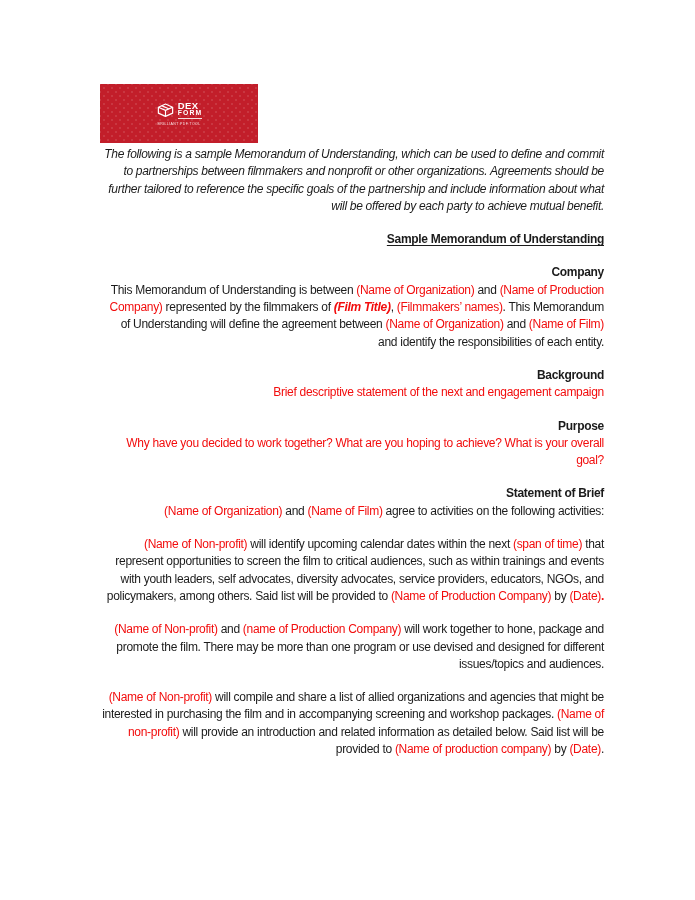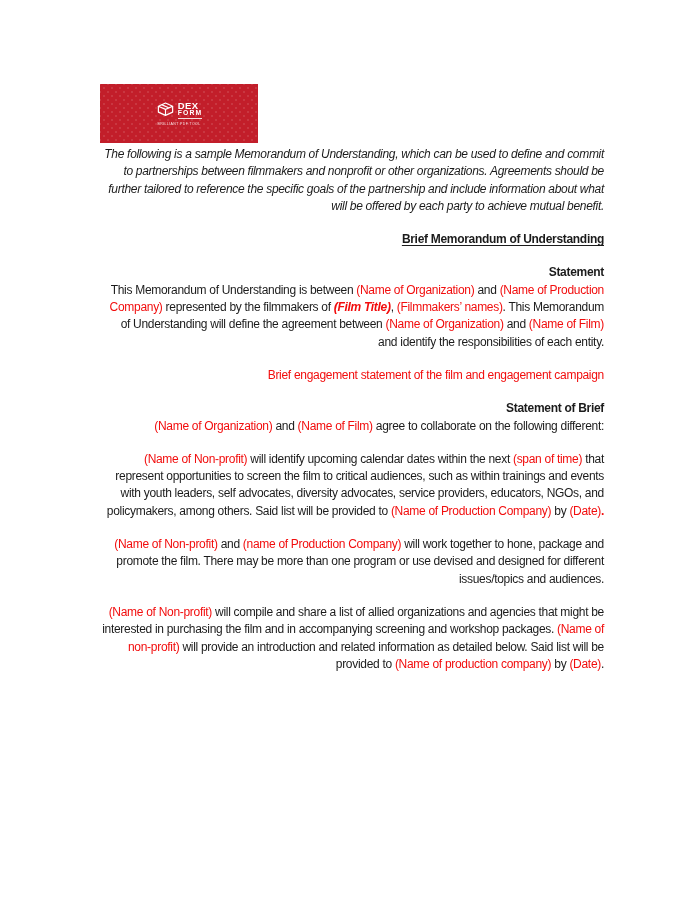--- a/index.html
+++ b/index.html
@@ -15,21 +15,21 @@
     margin:84px 0 3px 100px;
     width:158px;height:59px;
     background:var(--logo-red,#c21e2a);
     background-image:
       radial-gradient(rgba(255,255,255,.11) .8px, transparent 1.1px),
       radial-gradient(rgba(255,255,255,.11) .8px, transparent 1.1px);
     background-size:8px 8px;
     background-position:0 0,4px 4px;
     display:flex;flex-direction:column;align-items:center;justify-content:center;
   }
-  .logo-row{display:flex;align-items:flex-start;gap:3px;}
+  .logo-row{display:flex;align-items:center;gap:3px;}
   .logo-brand{display:flex;flex-direction:column;line-height:1;color:#fff;}
   .logo-brand .b1{font-weight:700;font-size:9.5px;letter-spacing:.4px;}
   .logo-brand .b2{font-weight:700;font-size:6.8px;letter-spacing:1.1px;border-bottom:1px solid rgba(255,255,255,.85);padding-bottom:1px;}
   .logo-tagline{color:rgba(255,255,255,.85);font-size:3.5px;letter-spacing:.4px;margin-top:3px;white-space:nowrap;}
   .content{
     margin-left:102px;
     width:502px;
     font-size:12px;
     letter-spacing:-0.3px;
     line-height:17.3px;
@@ -68,32 +68,37 @@
       <span class="logo-brand">
         <span class="b1">DEX</span>
         <span class="b2">FORM</span>
       </span>
     </div>
     <div class="logo-tagline">BRILLIANT PDF TOOL</div>
   </div>
 
   <div class="content">
     <p class="intro">The following is a sample Memorandum of Understanding, which can be used to define and commit to partnerships between filmmakers and nonprofit or other organizations. Agreements should be further tailored to reference the specific goals of the partnership and include information about what will be offered by each party to achieve mutual benefit.</p>
-    <div class="doc-title">Brief Memorandum of Understanding</div>
+    <div class="doc-title">Sample Memorandum of Understanding</div>
     <div id="sections">
         <section>
-          <h2 class="sec-h">Statement</h2>
+          <h2 class="sec-h">Company</h2>
           <p><span class="run">This Memorandum of Understanding is between </span><span class="run red">(Name of Organization)</span><span class="run"> and </span><span class="run red">(Name of Production Company)</span><span class="run"> represented by the filmmakers of </span><span class="run red it">(Film Title)</span><span class="run">, </span><span class="run red">(Filmmakers’ names)</span><span class="run">. This Memorandum of Understanding will define the agreement between </span><span class="run red">(Name of Organization)</span><span class="run"> and </span><span class="run red">(Name of Film)</span><span class="run"> and identify the responsibilities of each entity.</span></p>
         </section>
         <section>
-          <p><span class="run red">Brief engagement statement of the film and engagement campaign</span></p>
+          <h2 class="sec-h">Background</h2>
+          <p><span class="run red">Brief descriptive statement of the next and engagement campaign</span></p>
+        </section>
+        <section>
+          <h2 class="sec-h">Purpose</h2>
+          <p><span class="run red">Why have you decided to work together? What are you hoping to achieve? What is your overall goal?</span></p>
         </section>
         <section>
           <h2 class="sec-h">Statement of Brief</h2>
-          <p><span class="run red">(Name of Organization)</span><span class="run"> and </span><span class="run red">(Name of Film)</span><span class="run"> agree to collaborate on the following different:</span></p>
+          <p><span class="run red">(Name of Organization)</span><span class="run"> and </span><span class="run red">(Name of Film)</span><span class="run"> agree to activities on the following activities:</span></p>
           <p><span class="run red">(Name of Non-profit)</span><span class="run"> will identify upcoming calendar dates within the next </span><span class="run red">(span of time)</span><span class="run"> that represent opportunities to screen the film to critical audiences, such as within trainings and events with youth leaders, self advocates, diversity advocates, service providers, educators, NGOs, and policymakers, among others. Said list will be provided to </span><span class="run red">(Name of Production Company)</span><span class="run"> by </span><span class="run red">(Date)</span><span class="run red bold">.</span></p>
           <p><span class="run red">(Name of Non-profit)</span><span class="run"> and </span><span class="run red">(name of Production Company)</span><span class="run"> will work together to hone, package and promote the film. There may be more than one program or use devised and designed for different issues/topics and audiences.</span></p>
           <p><span class="run red">(Name of Non-profit)</span><span class="run"> will compile and share a list of allied organizations and agencies that might be interested in purchasing the film and in accompanying screening and workshop packages. </span><span class="run red">(Name of non-profit)</span><span class="run"> will provide an introduction and related information as detailed below. Said list will be provided to </span><span class="run red">(Name of production company)</span><span class="run"> by </span><span class="run red">(Date)</span><span class="run">.</span></p>
         </section>
       </div>
   </div>
 
 </div>
 
 </body></html>

